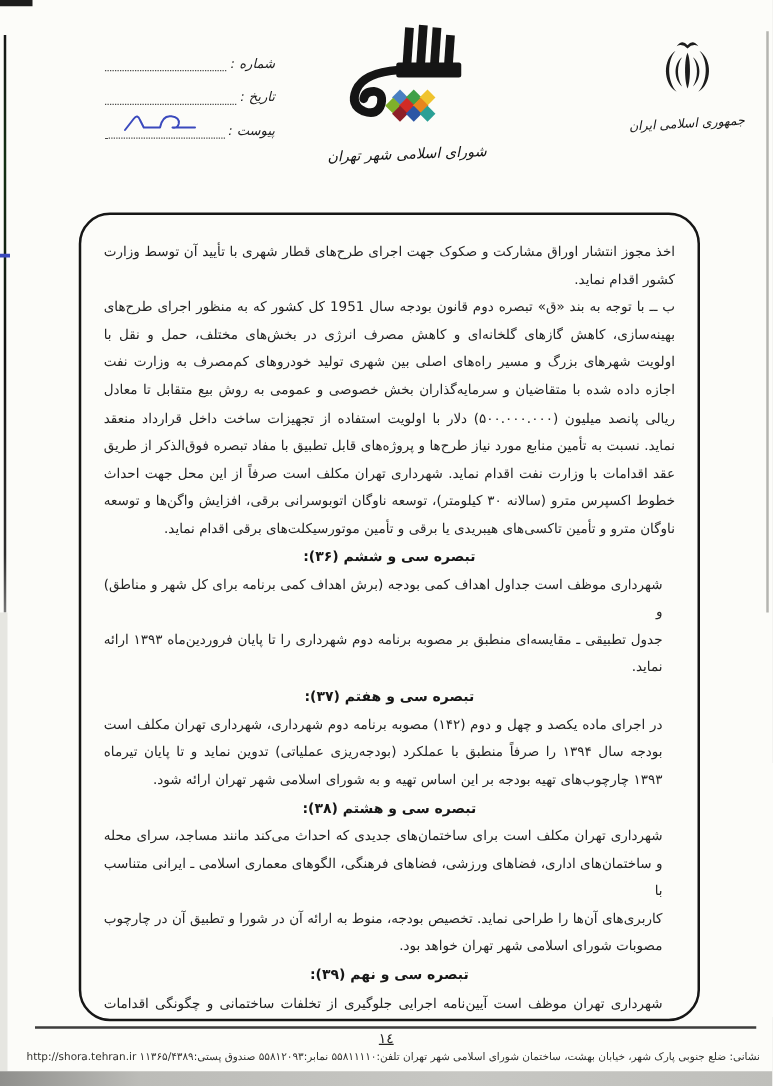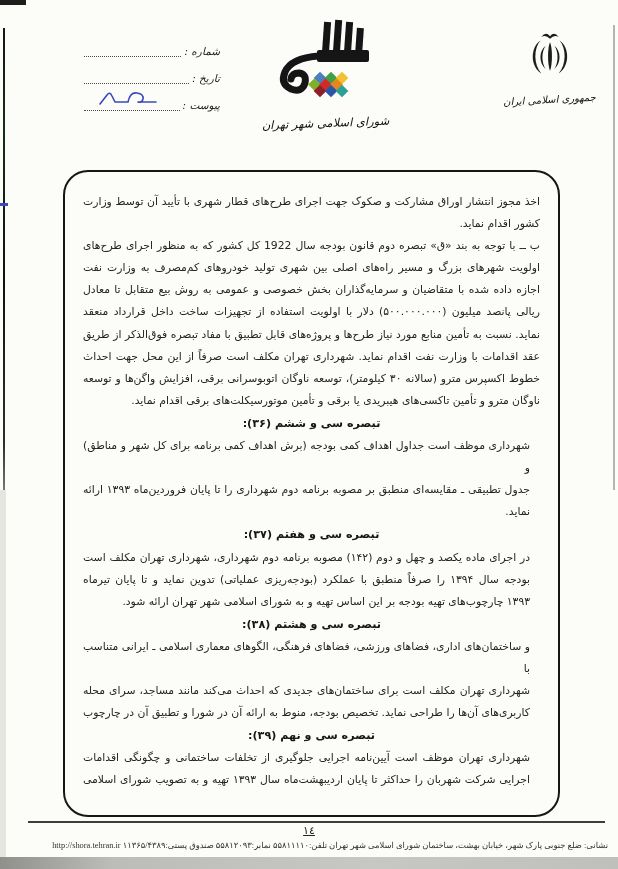--- a/index.html
+++ b/index.html
@@ -47,21 +47,21 @@
   .ln.last { text-align-last:right; }
   .hd { font-size:11.2px; line-height:22.1px; font-weight:bold; color:#161616;
     margin-top:1px; text-align:center; }
   .para.indent .ln { padding-right:10px; }
 
   
   .footer-rule { position:absolute; top:821px; left:28px; width:577px; height:1.8px; background:#3d3d3d; }
   .page-number { position:absolute; top:824px; left:0; width:618px; text-align:center;
     font-size:11px; color:#222; direction:rtl;text-decoration:underline; }
   .address { position:absolute; top:840px; left:8px; width:600px; text-align:right;
-    direction:rtl; font-size:8.4px; color:#30302e; white-space:nowrap;font-family:Liberation Serif, serif; }
+    direction:rtl; font-size:8.4px; color:#30302e; white-space:nowrap; }
 </style>
 </head>
 <body>
 
 <div class="page">
 
   <div class="art art-corner-top"></div>
   <div class="art art-edge-left"></div>
   <div class="art art-edge-left-soft"></div>
   <div class="art art-blue-tick"></div>
@@ -129,21 +129,22 @@
   </div>
 
   <main class="frame">
 
     <section class="para">
       <div class="ln">اخذ مجوز انتشار اوراق مشارکت و صکوک جهت اجرای طرح‌های قطار شهری با تأیید آن توسط وزارت</div>
       <div class="ln last">کشور اقدام نماید.</div>
     </section>
 
     <section class="para">
-      <div class="ln">ب ــ با توجه به بند «ق» تبصره دوم قانون بودجه سال 1922 کل کشور که به منظور اجرای طرح‌های</div>
+      <div class="ln">ب ــ با توجه به بند «ق» تبصره دوم قانون بودجه سال 1951 کل کشور که به منظور اجرای طرح‌های</div>
+      <div class="ln">بهینه‌سازی، کاهش گازهای گلخانه‌ای و کاهش مصرف انرژی در بخش‌های مختلف، حمل و نقل با</div>
       <div class="ln">اولویت شهرهای بزرگ و مسیر راه‌های اصلی بین شهری تولید خودروهای کم‌مصرف به وزارت نفت</div>
       <div class="ln">اجازه داده شده با متقاضیان و سرمایه‌گذاران بخش خصوصی و عمومی به روش بیع متقابل تا معادل</div>
       <div class="ln">ریالی پانصد میلیون (۵۰۰.۰۰۰.۰۰۰) دلار با اولویت استفاده از تجهیزات ساخت داخل قرارداد منعقد</div>
       <div class="ln">نماید. نسبت به تأمین منابع مورد نیاز طرح‌ها و پروژه‌های قابل تطبیق با مفاد تبصره فوق‌الذکر از طریق</div>
       <div class="ln">عقد اقدامات با وزارت نفت اقدام نماید. شهرداری تهران مکلف است صرفاً از این محل جهت احداث</div>
       <div class="ln">خطوط اکسپرس مترو (سالانه ۳۰ کیلومتر)، توسعه ناوگان اتوبوسرانی برقی، افزایش واگن‌ها و توسعه</div>
       <div class="ln last">ناوگان مترو و تأمین تاکسی‌های هیبریدی یا برقی و تأمین موتورسیکلت‌های برقی اقدام نماید.</div>
     </section>
 
     <div class="hd">تبصره سی و ششم (۳۶):</div>
@@ -155,23 +156,24 @@
 
     <div class="hd">تبصره سی و هفتم (۳۷):</div>
     <section class="para indent">
       <div class="ln">در اجرای ماده یکصد و چهل و دوم (۱۴۲) مصوبه برنامه دوم شهرداری، شهرداری تهران مکلف است</div>
       <div class="ln">بودجه سال ۱۳۹۴ را صرفاً منطبق با عملکرد (بودجه‌ریزی عملیاتی) تدوین نماید و تا پایان تیرماه</div>
       <div class="ln last">۱۳۹۳ چارچوب‌های تهیه بودجه بر این اساس تهیه و به شورای اسلامی شهر تهران ارائه شود.</div>
     </section>
 
     <div class="hd">تبصره سی و هشتم (۳۸):</div>
     <section class="para indent">
+      <div class="ln">شهرداری تهران مکلف است برای ساختمان‌های جدیدی که احداث می‌کند مانند مساجد، سرای محله</div>
       <div class="ln">و ساختمان‌های اداری، فضاهای ورزشی، فضاهای فرهنگی، الگوهای معماری اسلامی ـ ایرانی متناسب با</div>
-      <div class="ln">شهرداری تهران مکلف است برای ساختمان‌های جدیدی که احداث می‌کند مانند مساجد، سرای محله</div>
       <div class="ln">کاربری‌های آن‌ها را طراحی نماید. تخصیص بودجه، منوط به ارائه آن در شورا و تطبیق آن در چارچوب</div>
+      <div class="ln last">مصوبات شورای اسلامی شهر تهران خواهد بود.</div>
     </section>
 
     <div class="hd">تبصره سی و نهم (۳۹):</div>
     <section class="para indent">
       <div class="ln">شهرداری تهران موظف است آیین‌نامه اجرایی جلوگیری از تخلفات ساختمانی و چگونگی اقدامات</div>
       <div class="ln">اجرایی شرکت شهربان را حداکثر تا پایان اردیبهشت‌ماه سال ۱۳۹۳ تهیه و به تصویب شورای اسلامی</div>
 
     </section>
 
   </main>

